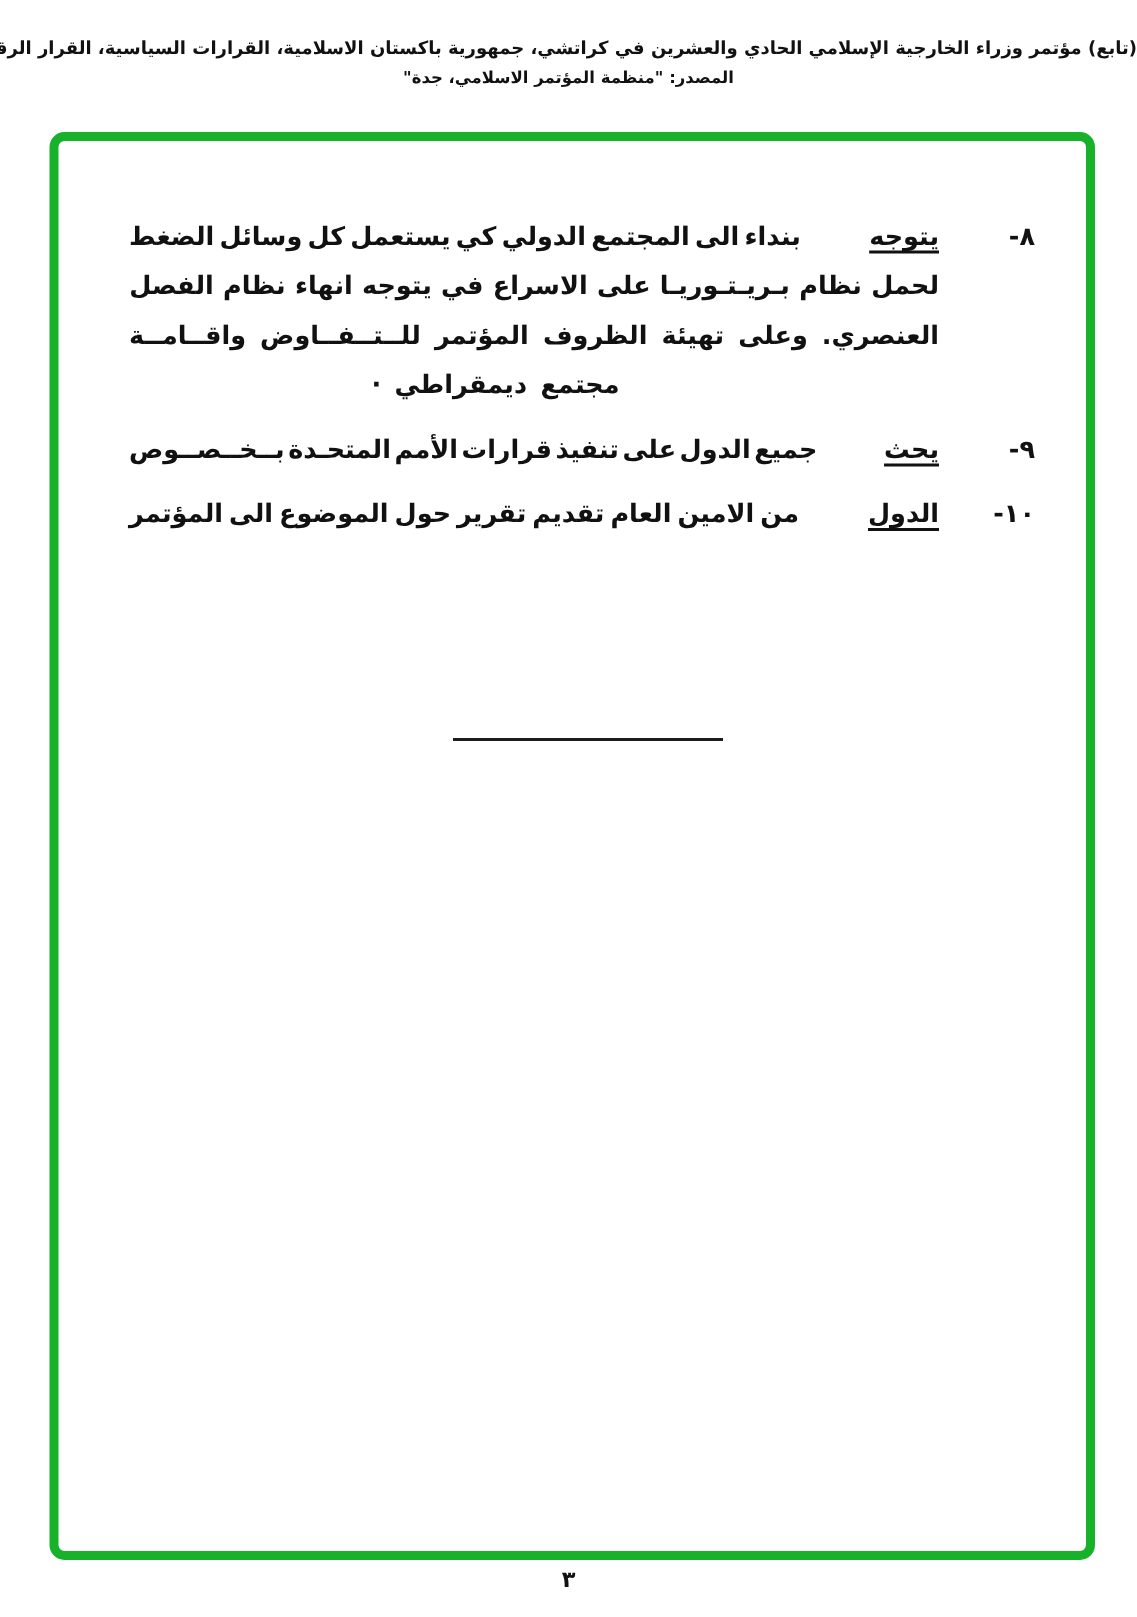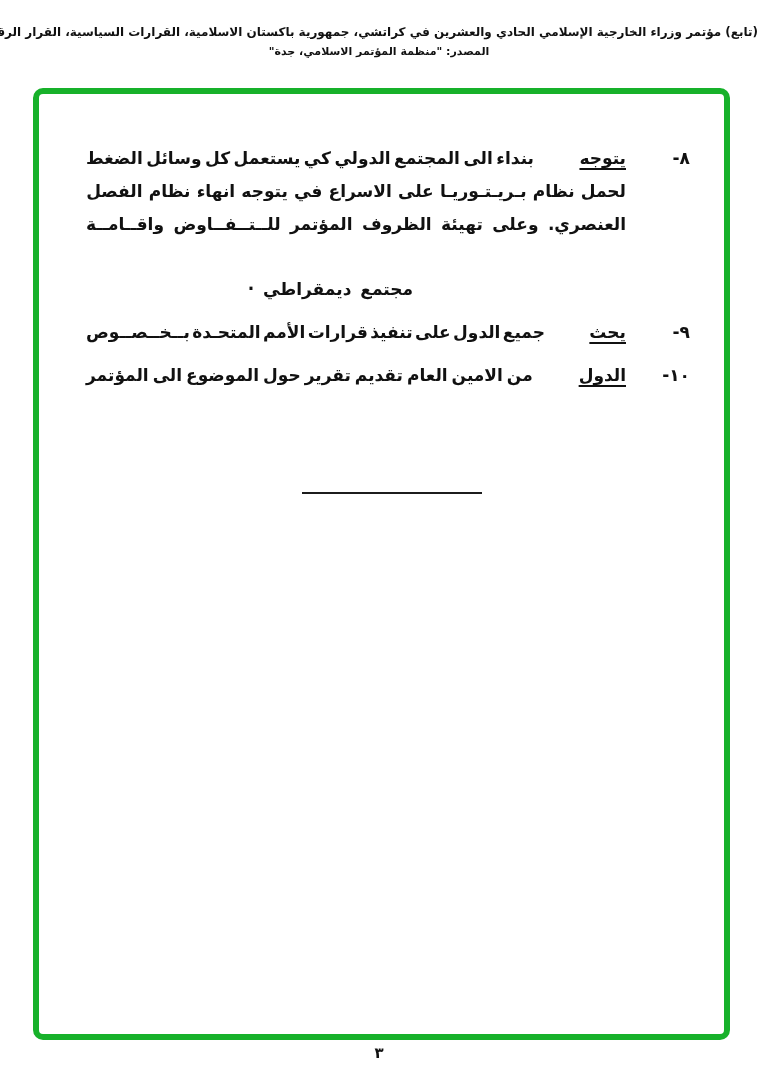--- a/index.html
+++ b/index.html
@@ -74,21 +74,21 @@
             </div>
             <div class="line justify">
               <span>العنصري.</span>
               <span>وعلى</span>
               <span>تهيئة</span>
               <span>الظروف</span>
               <span>المؤتمر</span>
               <span>للــتــفــاوض</span>
               <span>واقــامــة</span>
             </div>
-            <div class="line" style="padding-right: 213px; margin-top: 32px;">مجتمع ديمقراطي ·</div>
+            <div class="line" style="padding-right: 213px;">مجتمع ديمقراطي ·</div>
           </div>
         </div>
         <div class="item">
           <div class="item-number">٩-</div>
           <div class="item-text">
             <div class="line justify">
               <span class="u">يحث</span>
               <span>جميع</span>
               <span>الدول</span>
               <span>على</span>

